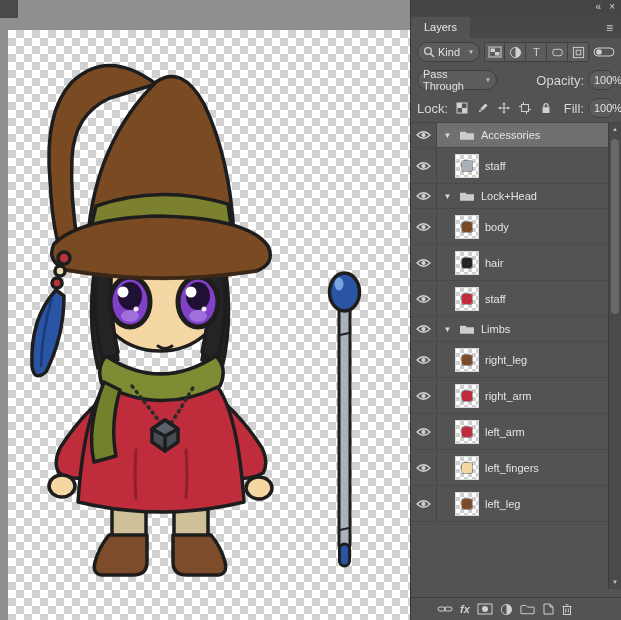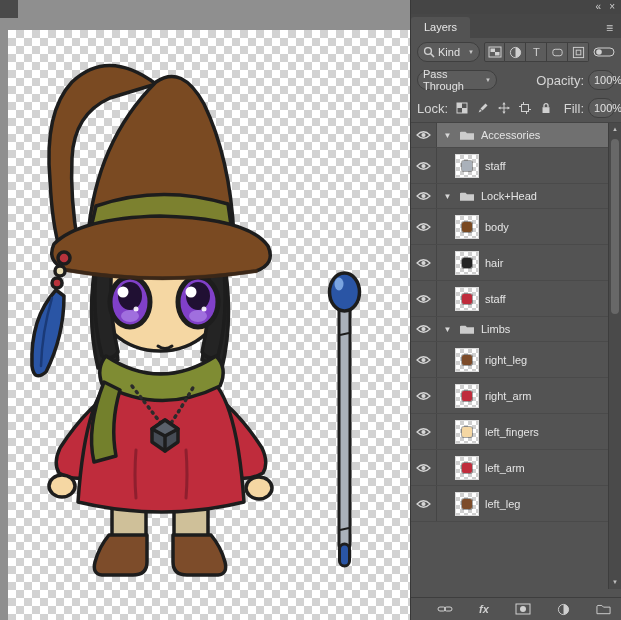--- a/index.html
+++ b/index.html
@@ -64,21 +64,21 @@
   .thumb-blob { width:10px; height:10px; border-radius:2px; box-shadow:0 0 0 1px rgba(0,0,0,.35); }
   .layer-label { color:#e4e4e4; font-size:11px; white-space:nowrap; cursor:default; }
 
   
   .scrollbar { width:13px; flex:none; background:#4a4a4a; border-left:1px solid #3d3d3d; display:flex; flex-direction:column; }
   .scroll-arrow { height:13px; color:#c0c0c0; font-size:6px; text-align:center; line-height:13px; cursor:pointer; }
   .scroll-track { flex:1; position:relative; }
   .scroll-thumb { position:absolute; left:2px; right:2px; top:3px; height:175px; background:#686868; border-radius:5px; cursor:grab; }
 
   
-  .panel-footer { height:23px; flex:none; border-top:1px solid #3e3e3e; background:#535353; display:flex; align-items:center; gap:26px; padding:0 8px 0 26px;margin-top:8px; }
+  .panel-footer { height:23px; flex:none; border-top:1px solid #3e3e3e; background:#535353; display:flex; align-items:center; gap:7px; padding:0 8px 0 26px;margin-top:8px; }
   .panel-footer .ibtn { display:flex; align-items:center; justify-content:center; cursor:pointer; }
   .fx-text { color:#cfcfcf; font-size:11px; font-style:italic; font-weight:bold; }
 </style>
 </head>
 <body>
 
 <div class="app">
 
   <div class="canvas-area">
     <div class="canvas-corner"></div>
@@ -437,37 +437,37 @@
           </div>
           <div class="layer-row item-row">
             <div class="eye-cell">
               <svg width="15" height="10" viewBox="0 0 15 10">
                 <path d="M1 5 Q7.5 -1.5 14 5 Q7.5 11.5 1 5 Z" fill="none" stroke="#d6d6d6" stroke-width="1.2"></path>
                 <circle cx="7.5" cy="5" r="2.1" fill="#d6d6d6"></circle>
               </svg>
             </div>
             <div class="row-content">
               <span class="thumb">
+                <span class="thumb-blob" style="background: rgb(191, 44, 60);"></span>
+              </span>
+              <span class="layer-label">left_arm</span>
+            </div>
+          </div>
+          <div class="layer-row item-row">
+            <div class="eye-cell">
+              <svg width="15" height="10" viewBox="0 0 15 10">
+                <path d="M1 5 Q7.5 -1.5 14 5 Q7.5 11.5 1 5 Z" fill="none" stroke="#d6d6d6" stroke-width="1.2"></path>
+                <circle cx="7.5" cy="5" r="2.1" fill="#d6d6d6"></circle>
+              </svg>
+            </div>
+            <div class="row-content">
+              <span class="thumb">
                 <span class="thumb-blob" style="background: rgb(245, 215, 163);"></span>
               </span>
               <span class="layer-label">left_fingers</span>
-            </div>
-          </div>
-          <div class="layer-row item-row">
-            <div class="eye-cell">
-              <svg width="15" height="10" viewBox="0 0 15 10">
-                <path d="M1 5 Q7.5 -1.5 14 5 Q7.5 11.5 1 5 Z" fill="none" stroke="#d6d6d6" stroke-width="1.2"></path>
-                <circle cx="7.5" cy="5" r="2.1" fill="#d6d6d6"></circle>
-              </svg>
-            </div>
-            <div class="row-content">
-              <span class="thumb">
-                <span class="thumb-blob" style="background: rgb(191, 44, 60);"></span>
-              </span>
-              <span class="layer-label">left_arm</span>
             </div>
           </div>
           <div class="layer-row item-row">
             <div class="eye-cell">
               <svg width="15" height="10" viewBox="0 0 15 10">
                 <path d="M1 5 Q7.5 -1.5 14 5 Q7.5 11.5 1 5 Z" fill="none" stroke="#d6d6d6" stroke-width="1.2"></path>
                 <circle cx="7.5" cy="5" r="2.1" fill="#d6d6d6"></circle>
               </svg>
             </div>
             <div class="row-content">

